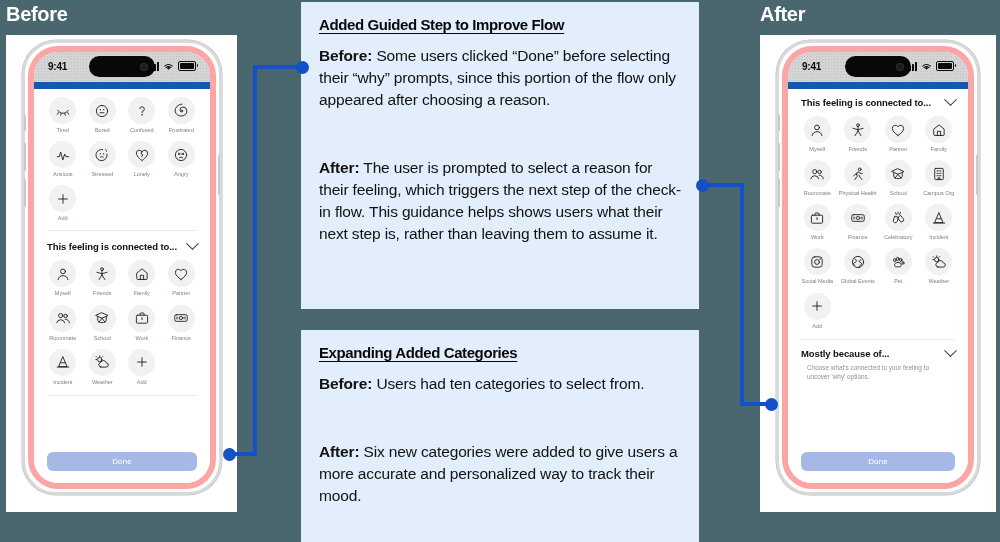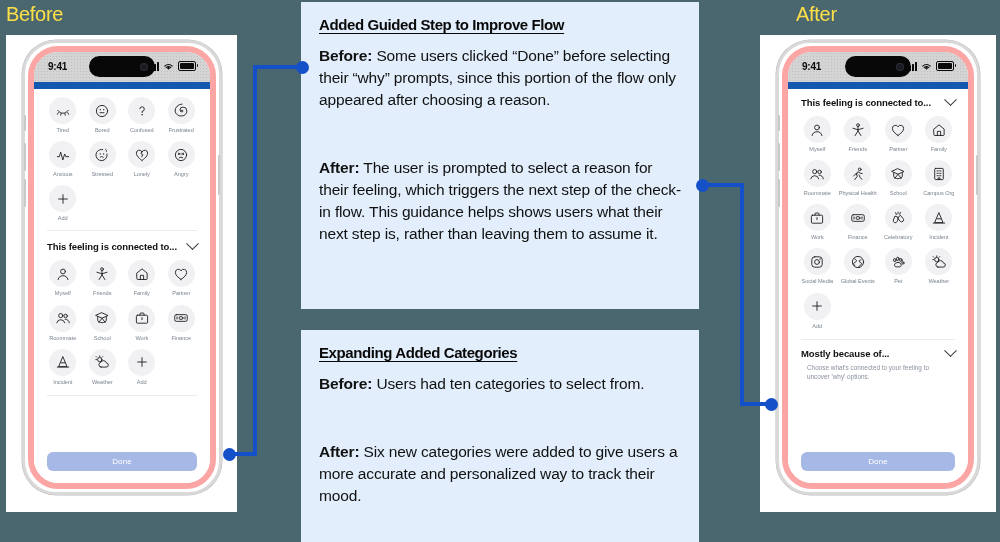--- a/index.html
+++ b/index.html
@@ -8,27 +8,27 @@
     background:#4a666f;
     font-family:"Liberation Sans", sans-serif;
     overflow:hidden;
     position:relative;
   }
   .stage{position:absolute;inset:0;}
 
   
   .section-title{
     position:absolute;
-    font-weight:normal;
+    font-weight:bold;
     font-size:20px;
-    color:#fde047;
+    color:#ffffff;
     letter-spacing:-0.3px;
   }
   #title-before{left:6px;top:3px;}
-  #title-after{left:796px;top:3px;}
+  #title-after{left:760px;top:3px;}
 
   
   .phone-card{
     position:absolute;
     background:#ffffff;
     overflow:hidden;
   }
   #card-before{left:6px;top:35px;width:231px;height:477px;}
   #card-after{left:760px;top:35px;width:236px;height:477px;}
 

